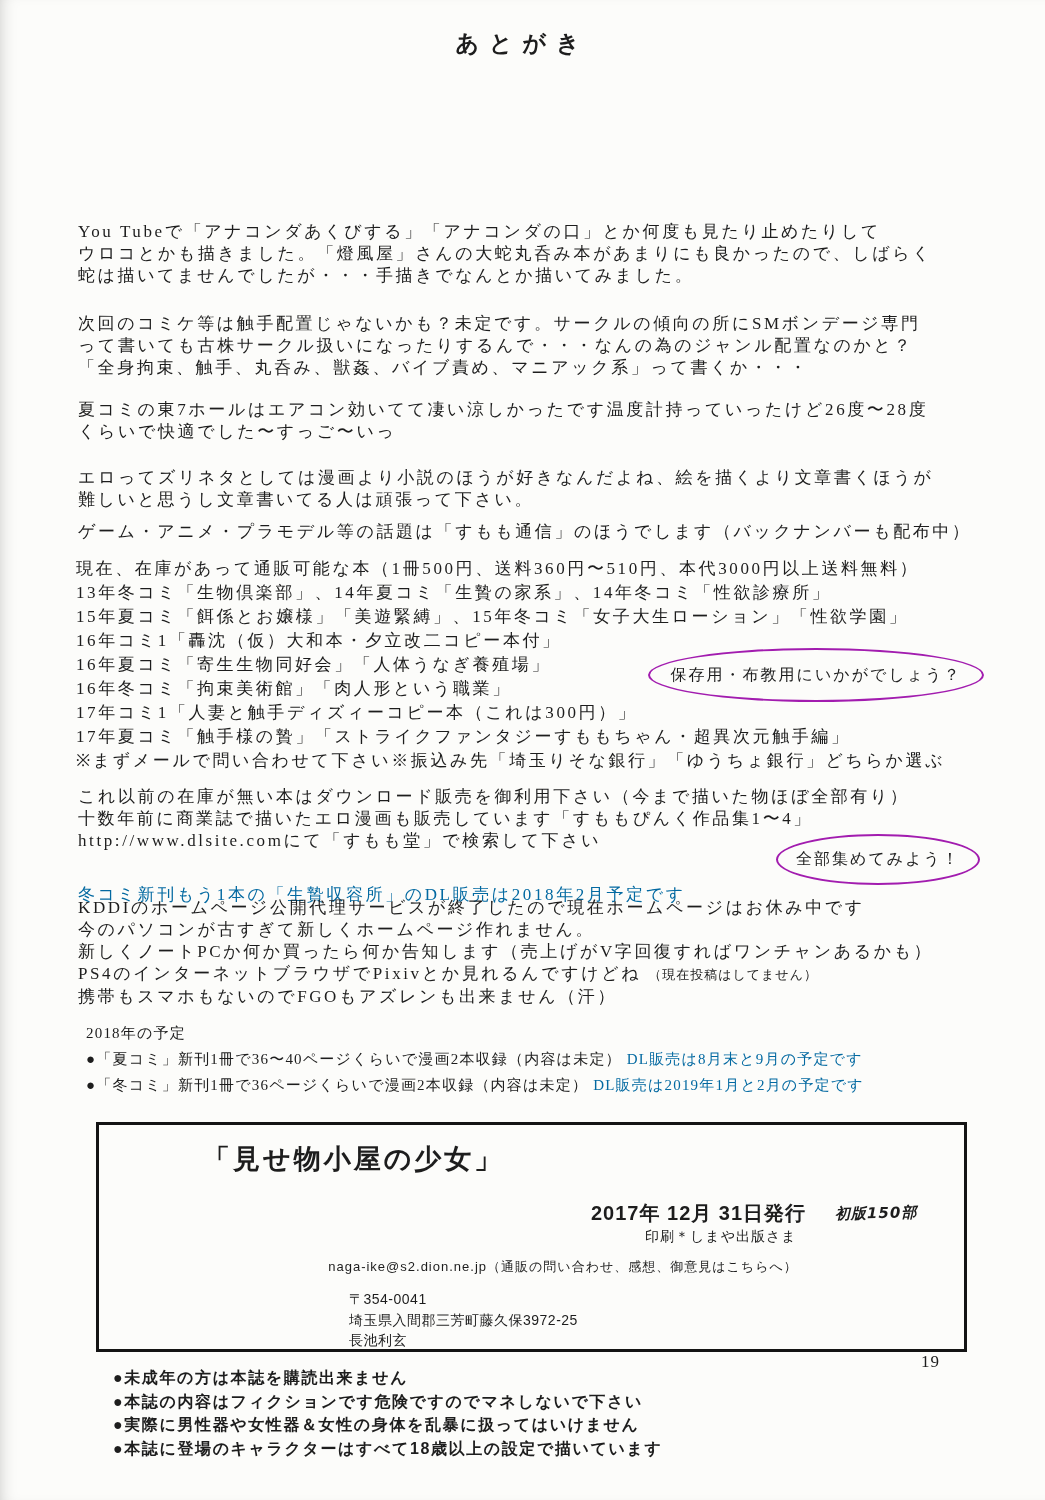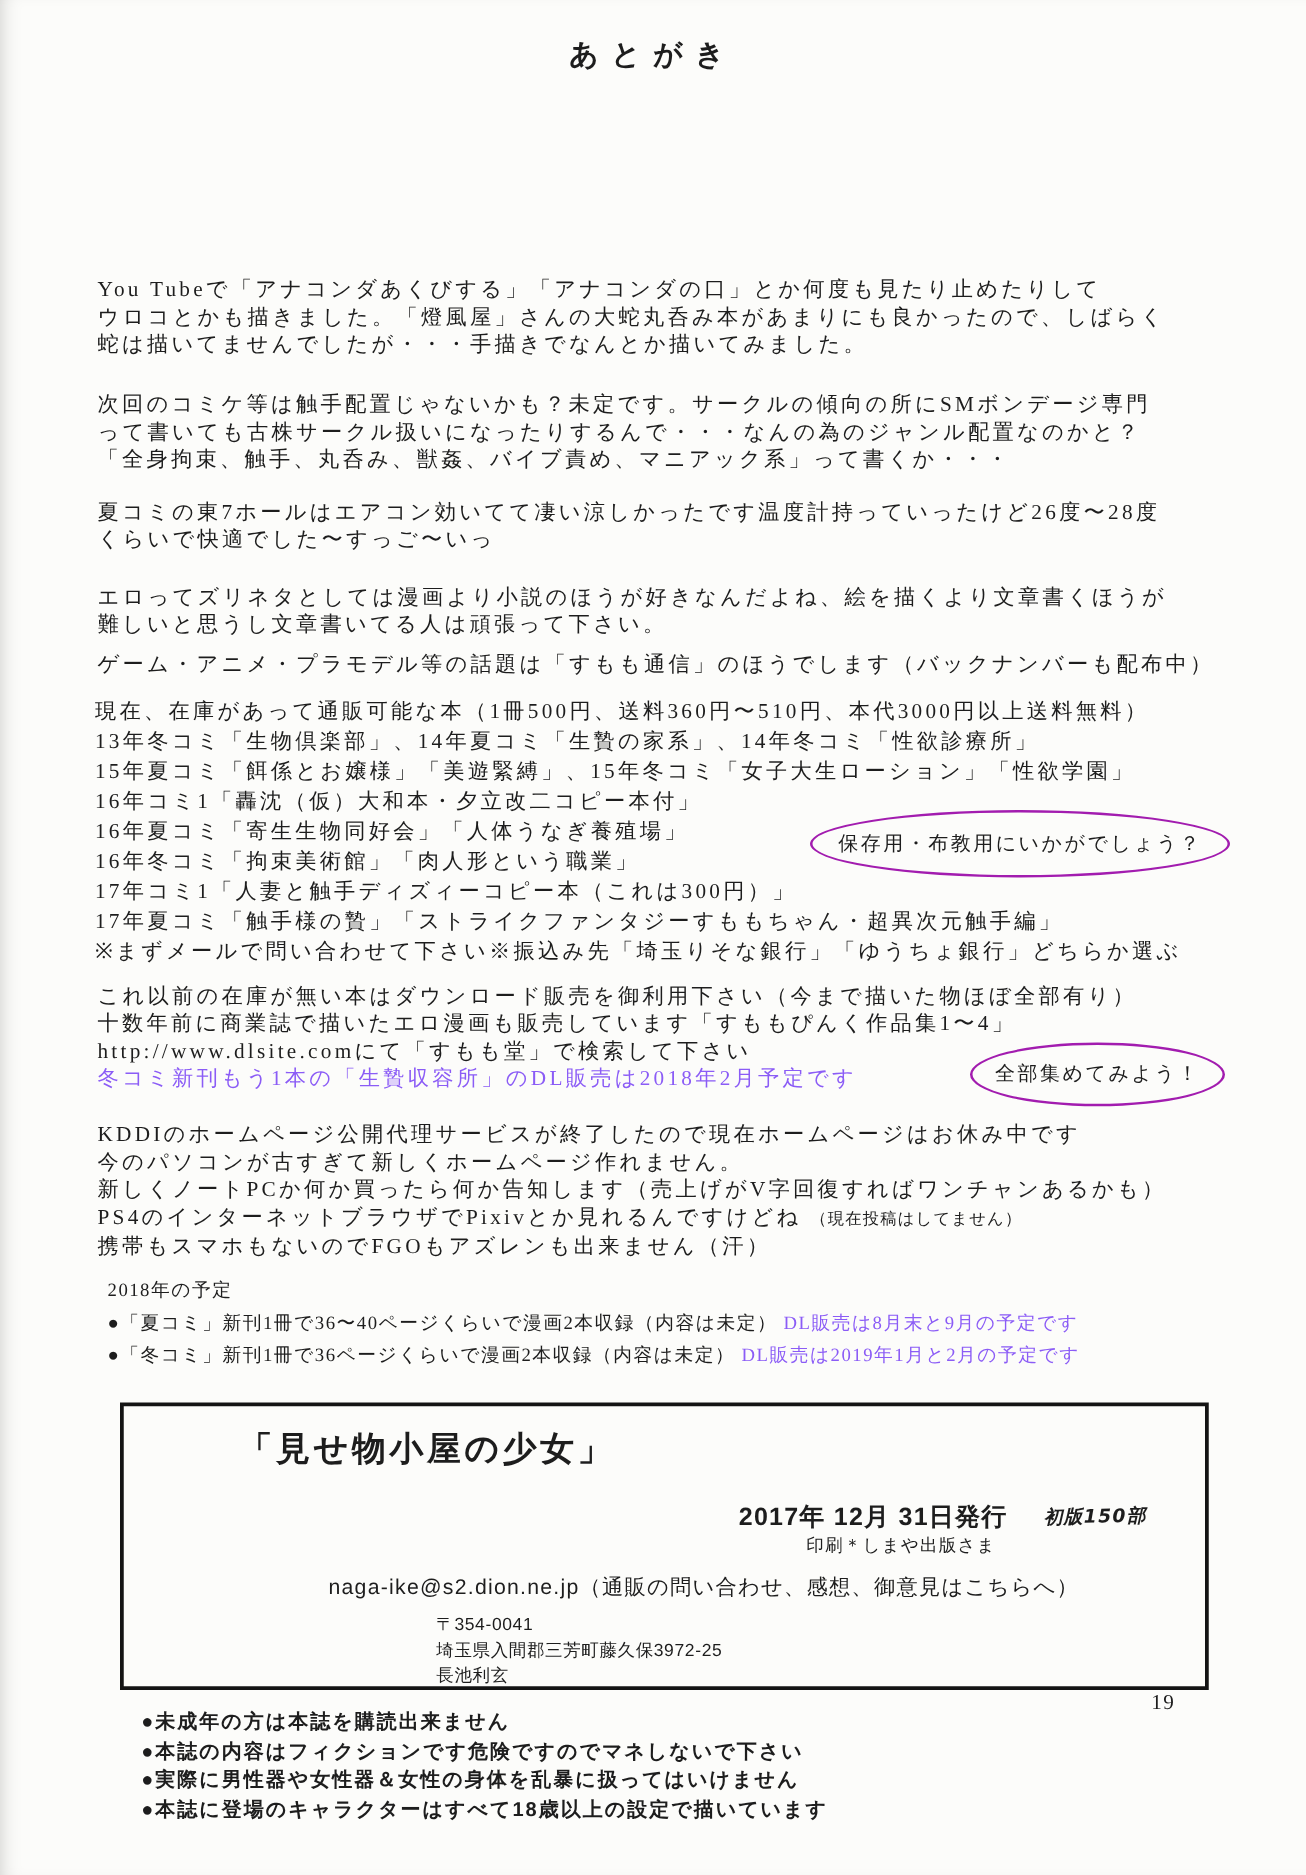--- a/index.html
+++ b/index.html
@@ -22,21 +22,21 @@
   }
   .title{
     width:100%;
     text-align:center;
     font-size:23px;
     letter-spacing:10px;
     font-weight:600;
   }
   .catalog{line-height:24px;}
   .dlblock{line-height:22px;}
-  .red{color:#8b5cf6;}
+  .red{color:#0369a1;margin-top:32px;}
   .ellipse-badge{
     border:2px solid #a21caf;
     border-radius:50%;
     display:flex;align-items:center;justify-content:center;
     font-size:16px;letter-spacing:2px;
     background:#fcfcfa;
     text-align:center;
   }
   .plans{
     font-size:15px;
@@ -44,32 +44,32 @@
     line-height:26px;
   }
   .plans .row{white-space:nowrap;}
   .small-paren{font-size:13px;letter-spacing:1px;}
   .colophon-box{
     border:3px solid #141414;
     background:#fcfcfa;
   }
   .sans{font-family:"Liberation Sans","DejaVu Sans",sans-serif;}
   .book-title{
-    font-size:27px;letter-spacing:3px;font-weight:600;
+    font-size:27px;letter-spacing:3px;font-weight:600;margin-left:12px;
   }
   .circle-line{font-size:21px;letter-spacing:3px;}
   .date-line{font-size:20px;font-weight:700;letter-spacing:1px;}
   .edition-note{
     font-size:15px;letter-spacing:1px;
     font-family:"DejaVu Sans",sans-serif;
     font-style:italic;font-weight:600;
     transform:rotate(-1deg);
   }
   .printer-line{font-size:14px;letter-spacing:1px;}
-  .email-line{font-size:17px;letter-spacing:1px;text-align:center;width:928px;}
+  .email-line{font-size:13px;letter-spacing:1px;text-align:center;width:928px;}
   .addr{font-size:14px;line-height:20.5px;letter-spacing:.5px;white-space:pre-line;}
   .disclaimers{
     font-size:16px;font-weight:600;letter-spacing:1.6px;
     line-height:23.5px;white-space:pre-line;margin-left:17px;
   }
   .pagenum{font-size:17px;letter-spacing:1px;}
 </style>
 </head>
 <body>
 

